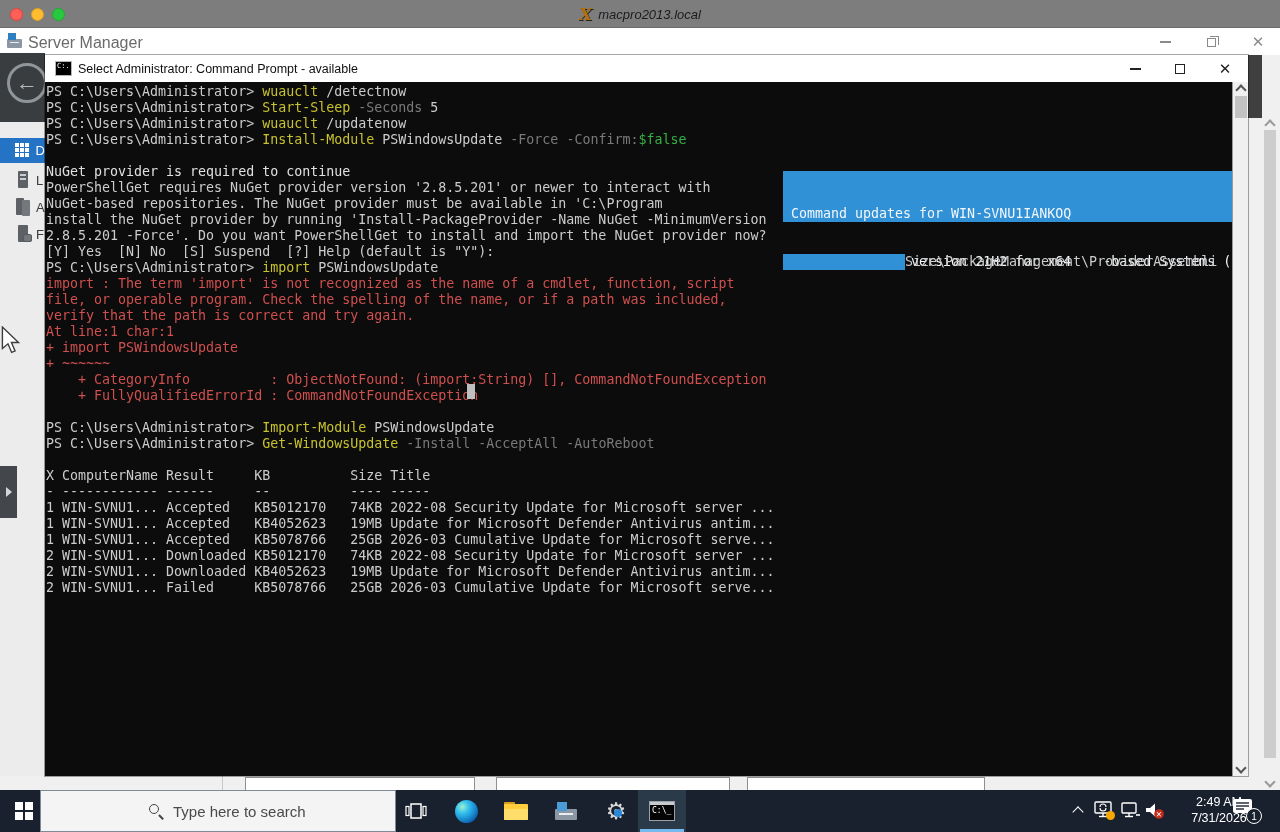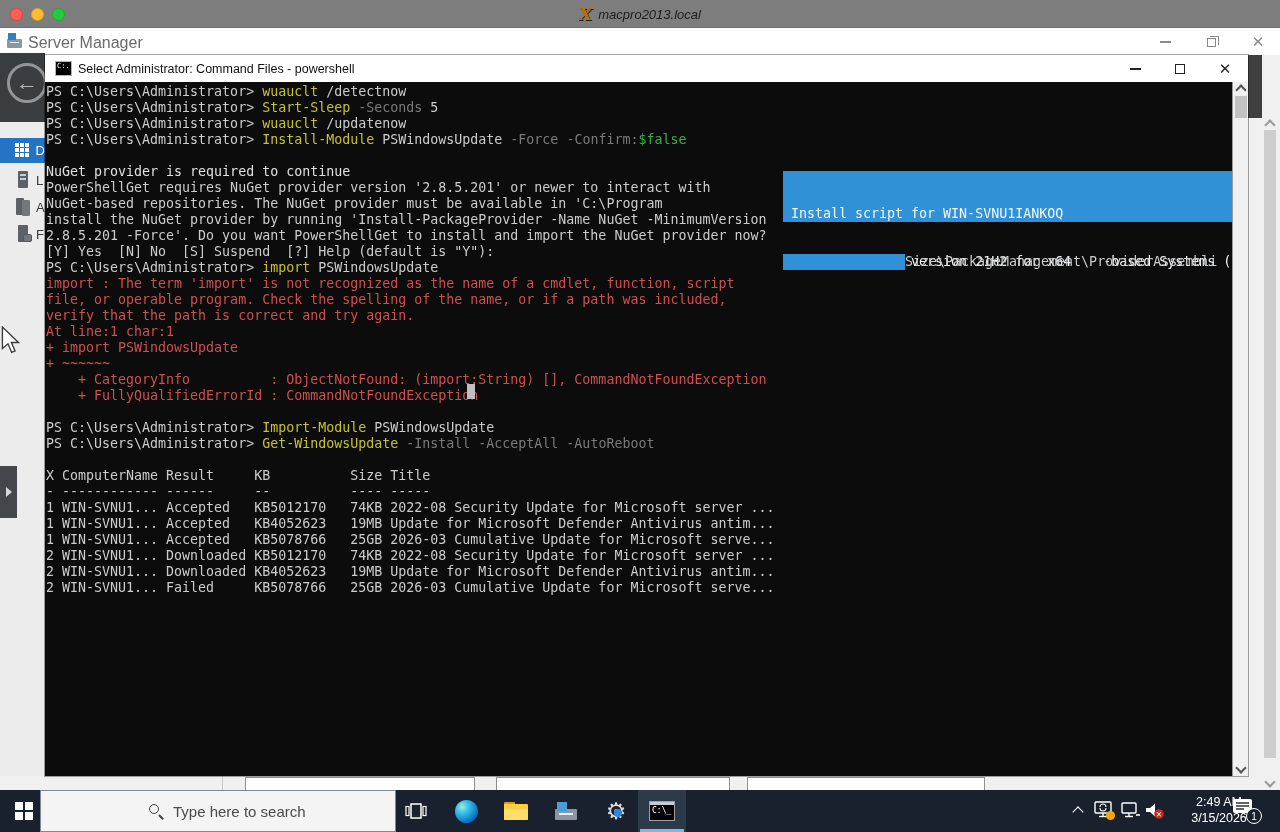--- a/index.html
+++ b/index.html
@@ -243,38 +243,38 @@
       <div class="thumb"></div>
       <div class="chev down"></div>
     </div>
   </div>
 
   <div id="cmd-window" class="abs">
     <div id="cmd-titlebar" class="abs">
       <div id="cmd-icon" class="abs">
           <span>C:.</span>
         </div>
-      <div id="cmd-title" class="abs">Select Administrator: Command Files - powershell</div>
+      <div id="cmd-title" class="abs">Select Administrator: Command Prompt - available</div>
       <div id="cmd-min" class="abs cmd-btn">
           <div class="bar"></div>
         </div>
       <div id="cmd-max" class="abs cmd-btn">
           <div class="sq"></div>
         </div>
       <div id="cmd-close" class="abs cmd-btn">
           <span>✕</span>
         </div>
     </div>
 
     <div id="terminal" class="abs">
       <div id="terminal-output"><div class="term-line"><span class="tw">PS C:\Users\Administrator&gt; </span><span class="ty">wuauclt</span><span class="tw"> /detectnow</span></div><div class="term-line"><span class="tw">PS C:\Users\Administrator&gt; </span><span class="ty">Start-Sleep</span><span class="tg"> -Seconds</span><span class="tw"> 5</span></div><div class="term-line"><span class="tw">PS C:\Users\Administrator&gt; </span><span class="ty">wuauclt</span><span class="tw"> /updatenow</span></div><div class="term-line"><span class="tw">PS C:\Users\Administrator&gt; </span><span class="ty">Install-Module</span><span class="tw"> PSWindowsUpdate</span><span class="tg"> -Force</span><span class="tg"> -Confirm:</span><span class="tgr">$false</span></div><div class="term-line">&nbsp;</div><div class="term-line"><span class="twb">NuGet provider is required to continue</span></div><div class="term-line"><span class="tw">PowerShellGet requires NuGet provider version '2.8.5.201' or newer to interact with</span></div><div class="term-line"><span class="tw">NuGet-based repositories. The NuGet provider must be available in 'C:\Program</span></div><div class="term-line"><span class="tw">install the NuGet provider by running 'Install-PackageProvider -Name NuGet -MinimumVersion</span></div><div class="term-line"><span class="tw">2.8.5.201 -Force'. Do you want PowerShellGet to install and import the NuGet provider now?</span></div><div class="term-line"><span class="tw">[Y] Yes  [N] No  [S] Suspend  [?] Help (default is "Y"):</span></div><div class="term-line"><span class="tw">PS C:\Users\Administrator&gt; </span><span class="ty">import</span><span class="tw"> PSWindowsUpdate</span></div><div class="term-line"><span class="tr">import : The term 'import' is not recognized as the name of a cmdlet, function, script</span></div><div class="term-line"><span class="tr">file, or operable program. Check the spelling of the name, or if a path was included,</span></div><div class="term-line"><span class="tr">verify that the path is correct and try again.</span></div><div class="term-line"><span class="tr">At line:1 char:1</span></div><div class="term-line"><span class="tr">+ import PSWindowsUpdate</span></div><div class="term-line"><span class="tr">+ ~~~~~~</span></div><div class="term-line"><span class="tr">    + CategoryInfo          : ObjectNotFound: (import:String) [], CommandNotFoundException</span></div><div class="term-line"><span class="tr">    + FullyQualifiedErrorId : CommandNotFoundException</span></div><div class="term-line">&nbsp;</div><div class="term-line"><span class="tw">PS C:\Users\Administrator&gt; </span><span class="ty">Import-Module</span><span class="tw"> PSWindowsUpdate</span></div><div class="term-line"><span class="tw">PS C:\Users\Administrator&gt; </span><span class="ty">Get-WindowsUpdate</span><span class="tg"> -Install -AcceptAll -AutoReboot</span></div><div class="term-line">&nbsp;</div><div class="term-line"><span class="tw">X ComputerName Result     KB          Size Title</span></div><div class="term-line"><span class="tw">- ------------ ------     --          ---- -----</span></div><div class="term-line"><span class="tw">1 WIN-SVNU1... Accepted   KB5012170   74KB 2022-08 Security Update for Microsoft server ...</span></div><div class="term-line"><span class="tw">1 WIN-SVNU1... Accepted   KB4052623   19MB Update for Microsoft Defender Antivirus antim...</span></div><div class="term-line"><span class="tw">1 WIN-SVNU1... Accepted   KB5078766   25GB 2026-03 Cumulative Update for Microsoft serve...</span></div><div class="term-line"><span class="tw">2 WIN-SVNU1... Downloaded KB5012170   74KB 2022-08 Security Update for Microsoft server ...</span></div><div class="term-line"><span class="tw">2 WIN-SVNU1... Downloaded KB4052623   19MB Update for Microsoft Defender Antivirus antim...</span></div><div class="term-line"><span class="tw">2 WIN-SVNU1... Failed     KB5078766   25GB 2026-03 Cumulative Update for Microsoft serve...</span></div></div>
 
       <div id="progress-banner" class="abs">
         <div class="bluepart">
-          <div> Install script for WIN-SVNU1IANKOQ</div>
+          <div> Command updates for WIN-SVNU1IANKOQ</div>
           <div>perating system version 21H2 for x64    -based Systems (</div>
         </div>
         <div id="pb-row4">
           <div class="blk"></div>
           <div class="txt">Size\PackageManagement\ProviderAssembli</div>
         </div>
       </div>
 
       <div id="term-cursor" class="abs"></div>
     </div>
@@ -357,21 +357,21 @@
         <line x1="5" y1="15.5" x2="13" y2="15.5" stroke="#fff" stroke-width="1.4"></line>
         <line x1="16" y1="14" x2="20" y2="14" stroke="#fff" stroke-width="1.6"></line>
       </svg>
       <svg id="tray-volume" class="tray-svg" width="22" height="20" viewBox="0 0 22 20">
         <polygon points="2,7 6,7 11,2.5 11,15.5 6,11 2,11" fill="#fff"></polygon>
         <circle cx="15" cy="13" r="4.8" fill="#c42b1c"></circle>
         <text x="15" y="15.6" font-size="7.5" fill="#fff" text-anchor="middle" font-family="DejaVu Sans">✕</text>
       </svg>
       <div id="tray-clock">
         <div>2:49 AM</div>
-        <div>3/15/2026</div>
+        <div>7/31/2026</div>
       </div>
       <div id="action-center">
         <svg width="22" height="18" viewBox="0 0 22 18">
           <rect x="1" y="1" width="19" height="14" rx="2" fill="#fff"></rect>
           <line x1="4" y1="5" x2="17" y2="5" stroke="#18212d" stroke-width="1.4"></line>
           <line x1="4" y1="8" x2="17" y2="8" stroke="#18212d" stroke-width="1.4"></line>
           <line x1="4" y1="11" x2="12" y2="11" stroke="#18212d" stroke-width="1.4"></line>
         </svg>
         <div id="ac-badge">
             <span>1</span>

